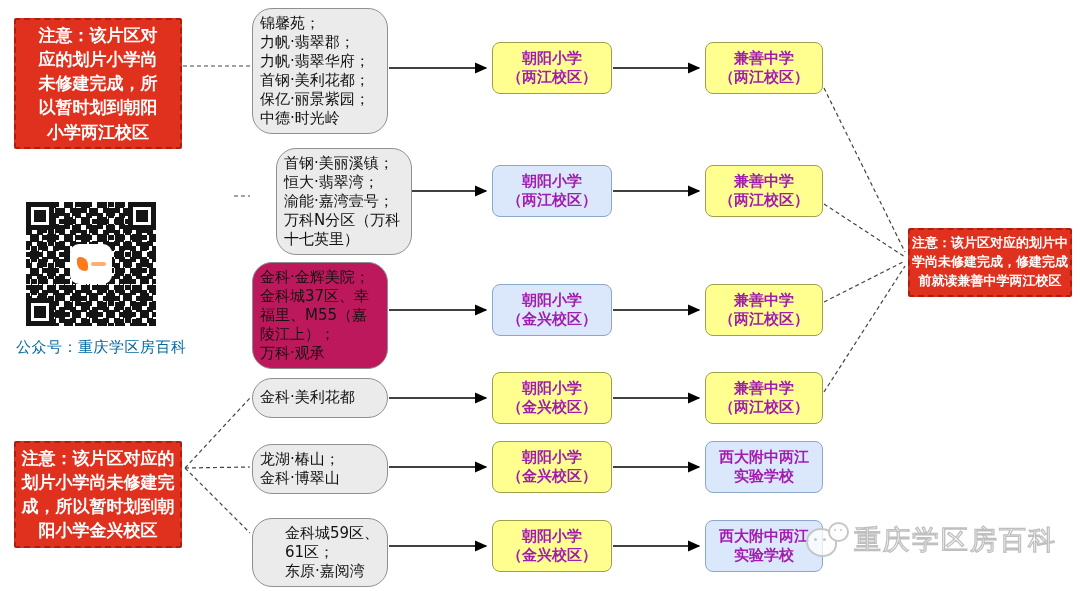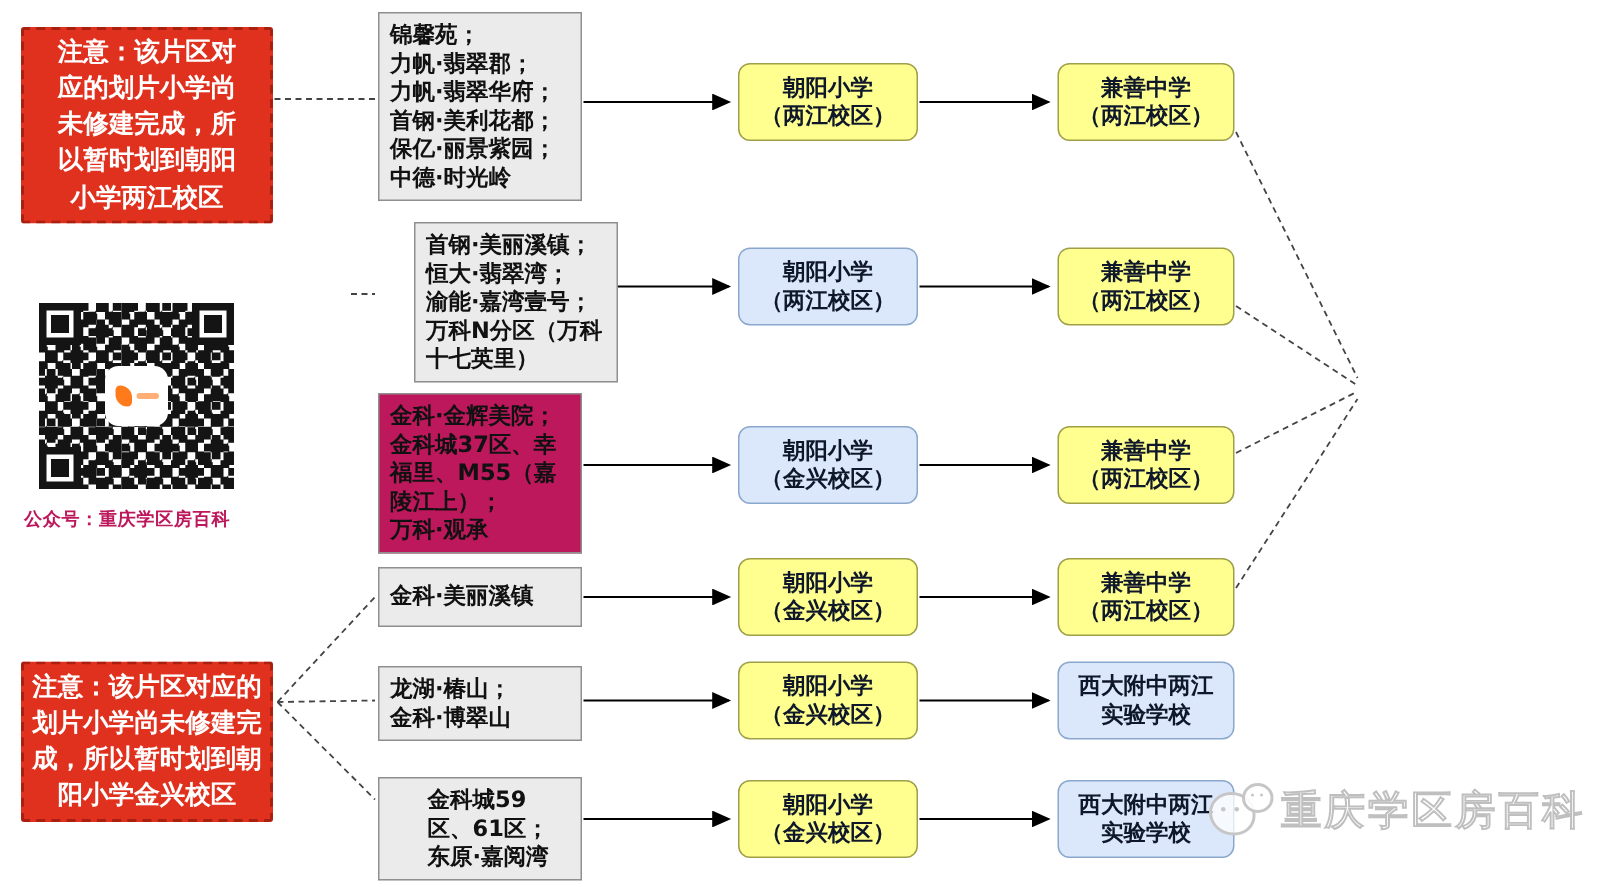--- a/index.html
+++ b/index.html
@@ -3,30 +3,30 @@
 <meta charset="utf-8">
 <style>
   html,body{margin:0;padding:0;background:#fff;}
   .canvas{position:relative;width:1080px;height:591px;background:#fff;overflow:hidden;
           font-family:"DejaVu Sans","Liberation Sans",sans-serif;}
   svg.edges{position:absolute;left:0;top:0;width:1080px;height:591px;}
 
   .box{position:absolute;box-sizing:border-box;white-space:pre-line;}
 
   
-  .gray{left:252px;width:136px;border:1.4px solid #8f8f8f;border-radius:0;
-        padding:5px 7px;font-size:15px;font-weight:bold;line-height:1.27;color:#111;}
+  .gray{left:252px;width:136px;border:1.4px solid #8f8f8f;border-radius:20px;
+        padding:5px 7px;font-size:15px;font-weight:normal;line-height:1.27;color:#111;}
   .g1{top:8px;}  .g2{top:148px;} .g3{top:262px;}
   .g4{top:378px;min-height:40px;display:flex;align-items:center;}
   .g5{top:444px;} .g6{top:518px;padding-left:32px;}
 
   
   .school{width:120px;height:52px;border:1.5px solid;border-radius:8px;
           display:flex;align-items:center;justify-content:center;text-align:center;
-          font-size:15px;font-weight:bold;line-height:1.3;color:#0f172a;}
+          font-size:15px;font-weight:bold;line-height:1.3;color:#a21caf;}
   .pcol{left:492px;} .scol{left:705px;width:118px;}
   .r1{top:42px;} .r2{top:165px;} .r3{top:284px;} .r4{top:372px;} .r5{top:441px;} .r6{top:520px;}
 
   
   .note{color:#fff;font-weight:bold;text-align:center;border:2px dashed;border-radius:2px;}
   .note-tl{left:14px;top:18px;width:168px;font-size:17px;line-height:1.42;padding:3px 16px;}
   .note-bl{left:14px;top:424px;width:168px;font-size:17px;line-height:1.42;padding:3px 2px;margin-top:17px;}
   .note-r{left:908px;top:228px;width:164px;font-size:13px;line-height:1.45;padding:4px 2px;}
 
   
@@ -36,22 +36,22 @@
                      repeating-conic-gradient(#141414 0% 25%, transparent 0% 50%);
     background-size:11px 11px,17px 17px;background-position:0 0,4px 6px;}
   .finder{position:absolute;width:28px;height:28px;border:5px solid #141414;background:#fff;box-sizing:border-box;}
   .finder::after{content:"";position:absolute;inset:3px;background:#141414;}
   .f-tl{left:4px;top:4px;} .f-tr{right:4px;top:4px;} .f-bl{left:4px;bottom:4px;}
   .qr-logo{position:absolute;left:50%;top:50%;transform:translate(-50%,-50%);
     width:42px;height:40px;background:#fff;border-radius:9px;
     display:flex;align-items:center;justify-content:center;gap:3px;}
   .logo-mark{width:11px;height:14px;border-radius:3px 8px 3px 8px;}
   .logo-text{width:15px;height:4px;border-radius:2px;opacity:.6;}
-  .qr-caption{position:absolute;left:16px;top:338px;width:176px;font-size:12px;
-    font-weight:700;color:#be185d;letter-spacing:.5px;}
+  .qr-caption{position:absolute;left:16px;top:338px;width:176px;font-size:15px;
+    font-weight:400;color:#0369a1;letter-spacing:.5px;}
 
   
   .wm{position:absolute;left:806px;top:522px;display:flex;align-items:center;gap:8px;}
   .wm-icon{position:relative;width:40px;height:36px;}
   .wm-c1{position:absolute;left:0;top:6px;width:27px;height:25px;border:2px solid #c6c6c6;
     border-radius:48% 52% 46% 54%;background:rgba(255,255,255,.75);}
   .wm-c1::before,.wm-c1::after{content:"";position:absolute;top:8px;width:3px;height:3px;
     border-radius:50%;background:#c6c6c6;}
   .wm-c1::before{left:6px;} .wm-c1::after{left:15px;}
   .wm-c2{position:absolute;left:22px;top:0;width:17px;height:16px;border:2px solid #c6c6c6;
@@ -95,20 +95,21 @@
       <line x1="185" y1="468" x2="250" y2="533"></line>
       <line x1="824" y1="88" x2="905" y2="252"></line>
       <line x1="824" y1="204" x2="905" y2="257"></line>
       <line x1="824" y1="302" x2="905" y2="261"></line>
       <line x1="824" y1="392" x2="905" y2="266"></line>
     </g>
   </svg>
 
   <div class="box note note-tl" style="background: rgb(224, 48, 30); border-color: rgb(170, 32, 16);">注意：该片区对应的划片小学尚未修建完成，所以暂时划到朝阳小学两江校区</div>
   <div class="box note note-bl" style="background: rgb(224, 48, 30); border-color: rgb(170, 32, 16);">注意：该片区对应的划片小学尚未修建完成，所以暂时划到朝阳小学金兴校区</div>
+  <div class="box note note-r" style="background: rgb(224, 48, 30); border-color: rgb(170, 32, 16);">注意：该片区对应的划片中学尚未修建完成，修建完成前就读兼善中学两江校区</div>
 
   <div class="box gray g1" style="background: rgb(235, 235, 235);">锦馨苑；
 力帆·翡翠郡；
 力帆·翡翠华府；
 首钢·美利花都；
 保亿·丽景紫园；
 中德·时光岭</div>
   <div class="box school pcol r1" style="background: rgb(254, 255, 143); border-color: rgb(159, 159, 74);">朝阳小学
 （两江校区）</div>
   <div class="box school scol r1" style="background: rgb(254, 255, 143); border-color: rgb(159, 159, 74);">兼善中学
@@ -124,21 +125,21 @@
 （两江校区）</div>
 
   <div class="box gray g3" style="background: #be185d;">金科·金辉美院；
 金科城37区、幸福里、M55（嘉陵江上）；
 万科·观承</div>
   <div class="box school pcol r3" style="background: rgb(219, 232, 252); border-color: rgb(138, 167, 204);">朝阳小学
 （金兴校区）</div>
   <div class="box school scol r3" style="background: rgb(254, 255, 143); border-color: rgb(159, 159, 74);">兼善中学
 （两江校区）</div>
 
-  <div class="box gray g4" style="background: rgb(235, 235, 235);">金科·美丽溪镇</div>
+  <div class="box gray g4" style="background: rgb(235, 235, 235);">金科·美利花都</div>
   <div class="box school pcol r4" style="background: rgb(254, 255, 143); border-color: rgb(159, 159, 74);">朝阳小学
 （金兴校区）</div>
   <div class="box school scol r4" style="background: rgb(254, 255, 143); border-color: rgb(159, 159, 74);">兼善中学
 （两江校区）</div>
 
   <div class="box gray g5" style="background: rgb(235, 235, 235);">龙湖·椿山；
 金科·博翠山</div>
   <div class="box school pcol r5" style="background: rgb(254, 255, 143); border-color: rgb(159, 159, 74);">朝阳小学
 （金兴校区）</div>
   <div class="box school scol r5" style="background: rgb(219, 232, 252); border-color: rgb(138, 167, 204);">西大附中两江

